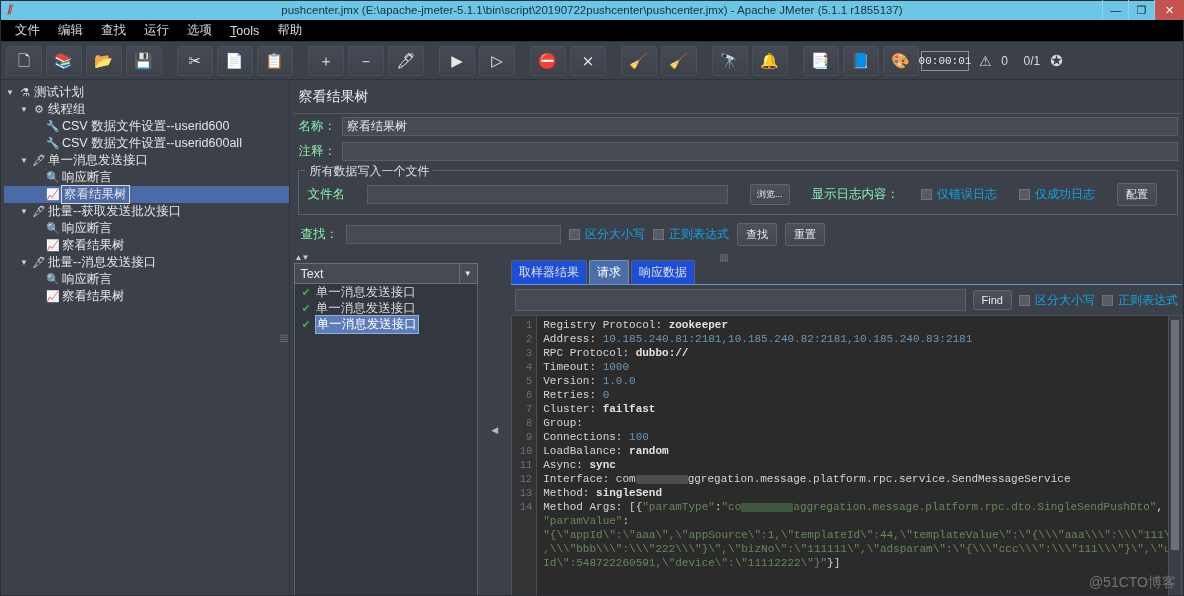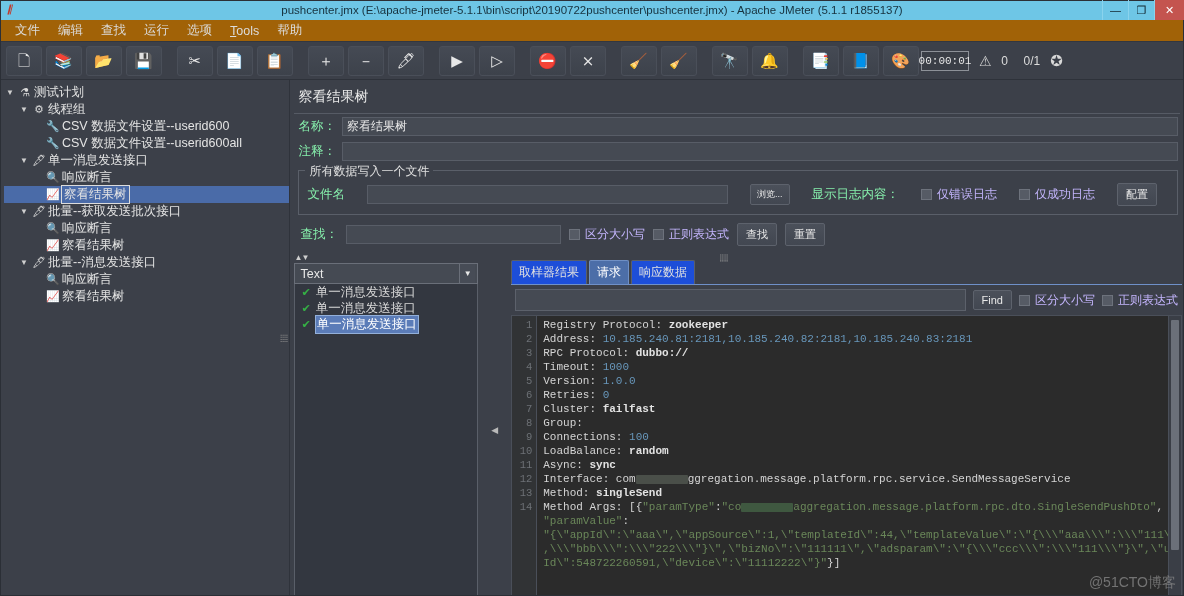--- a/index.html
+++ b/index.html
@@ -25,21 +25,21 @@
   }
   .tb-buttons { margin-left:auto; display:flex; height:20px; z-index:2; }
   .tb-btn {
     width:26px; height:20px; display:flex; align-items:center; justify-content:center;
     font-size:11px; color:#10232c; border-left:1px solid #8ad3ed;
   }
   .tb-btn.close { background:#c4544f; color:#fff; width:30px; }
 
   
   .menubar {
-    height:22px; background:#a16207; display:flex; align-items:center;
+    height:22px; background:#000000; display:flex; align-items:center;
     padding-left:6px; gap:0px; flex:0 0 22px; border-bottom:1px solid #33373f;
   }
   .menu-item { padding:2px 9px; font-size:12.5px; color:#dcdcdc; }
   .menu-item u { text-decoration:underline; }
 
   
   .toolbar {
     height:38px; background:#3c4049; display:flex; align-items:center;
     padding:0 4px; gap:0px; flex:0 0 38px; border-bottom:1px solid #2e323a;
   }
@@ -97,21 +97,21 @@
     position:absolute; top:-8px; left:6px; background:#3c4049; padding:0 4px;
     font-size:12px; color:#e0e0e0;
   }
   .row { display:flex; align-items:center; gap:22px; }
   .btn {
     border:1px solid #5d626c; background:linear-gradient(#4b505a,#424751);
     color:#e8e8e8; font-size:11px; padding:3px 8px; border-radius:2px; white-space:nowrap;
   }
   .btn.small { font-size:9px; padding:3px 6px; }
   .chk { width:11px; height:11px; border:1px solid #6d727c; background:#565b65; display:inline-block; }
-  .chk-wrap { display:flex; align-items:center; gap:5px; font-size:12px; color:#c4b5fd; white-space:nowrap; }
+  .chk-wrap { display:flex; align-items:center; gap:5px; font-size:12px; color:#0ea5e9; white-space:nowrap; }
 
   .search-row { display:flex; align-items:center; gap:8px; padding:8px 8px 6px 10px; }
   .hsplit { display:flex; align-items:center; height:11px; padding-left:4px; position:relative; }
   .hsplit .arrows { font-size:8px; color:#cfcfcf; letter-spacing:-1px; }
   .hsplit .grip { position:absolute; left:48%; font-size:7px; color:#9a9a9a; letter-spacing:-1px; }
 
   
   .lower { flex:1 1 auto; display:flex; min-height:0; padding:0 0 0 4px;gap:12px; }
   .results-pane { width:190px; display:flex; flex-direction:column; min-width:0; }
   .combo {

